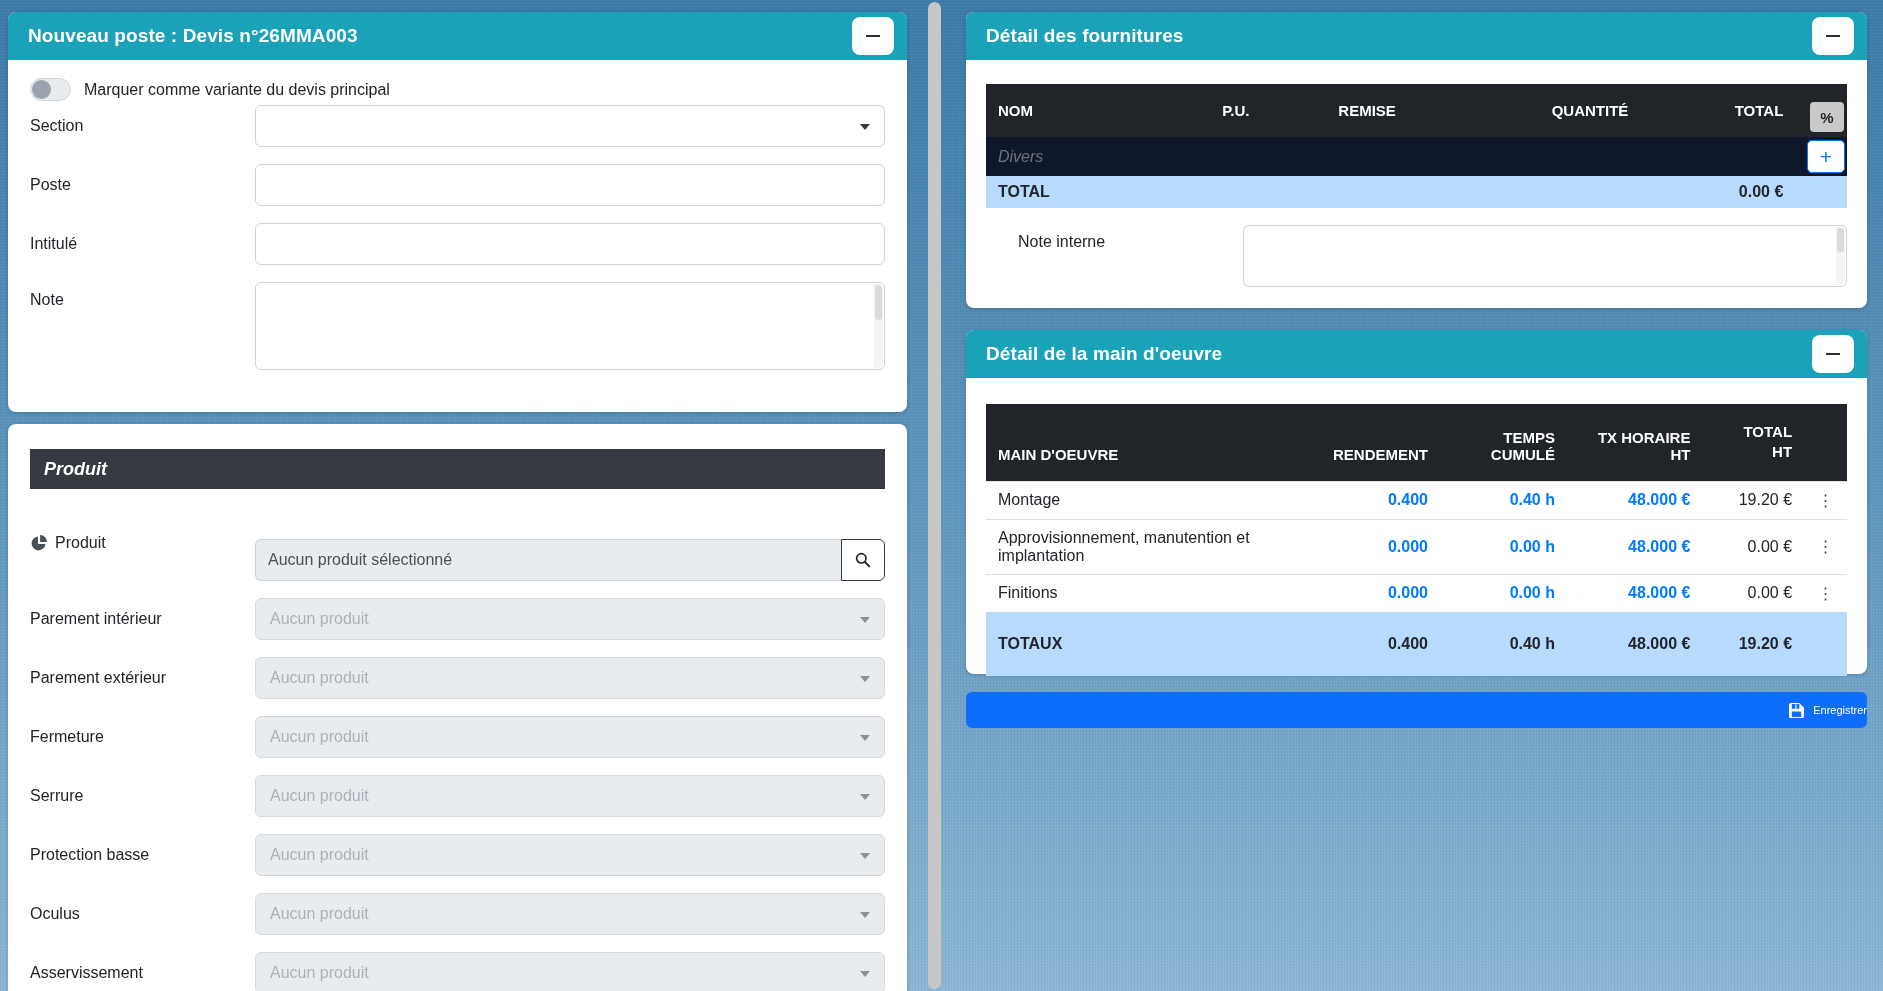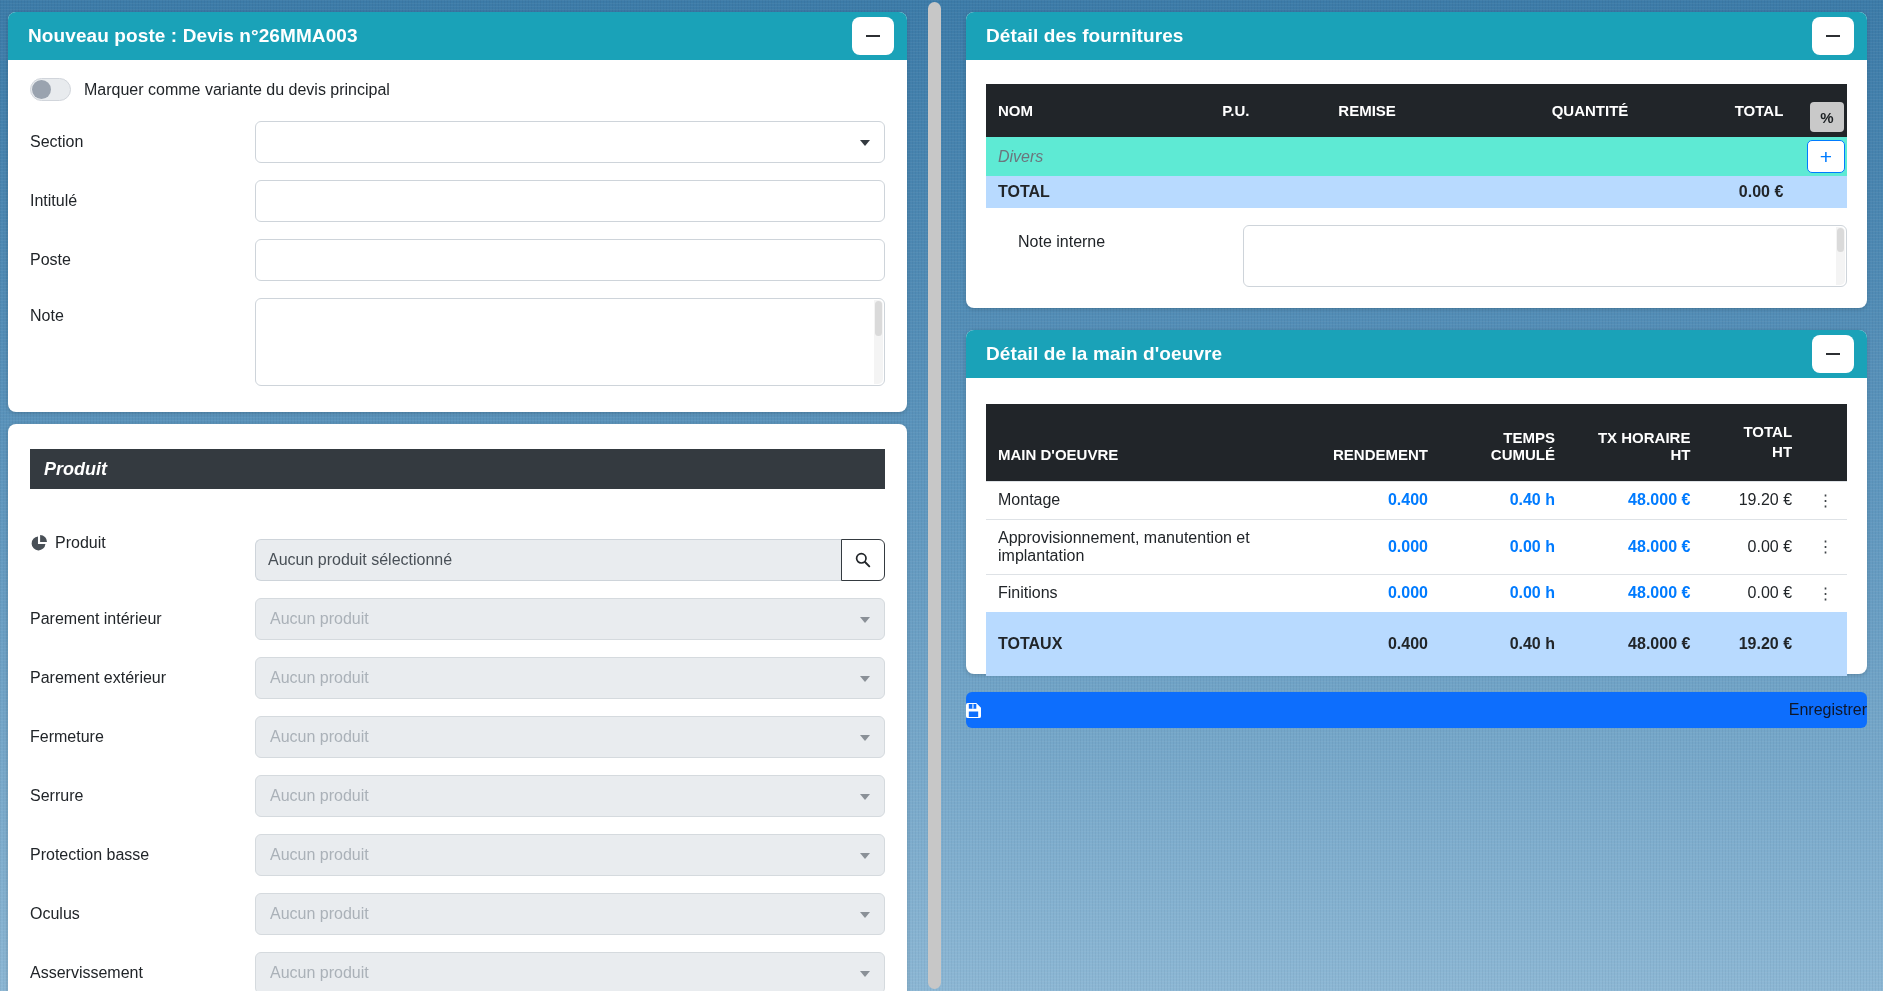--- a/index.html
+++ b/index.html
@@ -27,21 +27,21 @@
   }
   .card-title { font-size:19px; font-weight:700; letter-spacing:0.1px; }
   .min-btn {
     width:42px; height:38px; background:#fff; border:none; border-radius:8px;
     display:flex; align-items:center; justify-content:center; cursor:pointer;
   }
   .minus-bar { width:14px; height:0; border-top:2.5px solid #2c2f33; display:block; }
 
   
   .card-body { padding:18px 22px 0 22px; }
-  .toggle-row { display:flex; align-items:center; gap:13px; margin-bottom:20px; }
+  .toggle-row { display:flex; align-items:center; gap:13px; margin-bottom:4px; }
   .switch {
     width:41px; height:23px; border-radius:12px; background:#e8ebee;
     border:1px solid #d1d5db; position:relative; cursor:pointer; flex:0 0 auto;
   }
   .switch .knob {
     position:absolute; left:1px; top:1px; width:19px; height:19px;
     border-radius:50%; background:#9aa3af;
   }
   .toggle-label { font-size:16px; }
   .form-row { display:flex; align-items:center; margin-bottom:17px; }
@@ -88,21 +88,21 @@
   .vscroll {
     position:absolute; left:928px; top:2px; width:13px; height:987px;
     background:#c7c7c7; border-radius:7px;
   }
 
   
   table { width:100%; border-collapse:collapse; }
   th { font-size:15px; font-weight:700; }
   .dark-head th { background:#212529; color:#fff; padding:18px 12px; text-align:right; vertical-align:bottom; }
   .dark-head th.left { text-align:left; }
-  .fo-divers td { background:#5eead4; padding:4px 12px; height:36px; }
+  .fo-divers td { background:#0f172a; padding:4px 12px; height:36px; }
   .divers-label { font-style:italic; color:#6c757d; font-size:16px; }
   .plus-btn {
     width:38px; height:33px; background:#fff; border:1px solid #007bff; border-radius:5px;
     color:#007bff; font-size:21px; line-height:1; display:flex; align-items:center; justify-content:center;
     cursor:pointer; margin-left:auto;
   }
   .total-row td { background:#b8daff; padding:7px 12px; font-size:16px; }
   .total-label { font-weight:700; }
   .total-value { text-align:right; font-weight:700; }
   .pct-btn {
@@ -117,23 +117,23 @@
   .mo-table .num { text-align:right; }
   .blue-link { color:#007bff; font-weight:700; cursor:pointer; }
   .kebab-cell { text-align:center; width:40px; color:#3f4448; font-size:17px; cursor:pointer; }
   .mo-totals td { background:#b8daff; border-top:none; padding:23px 12px; }
   .mo-totals .name { font-weight:700; }
   .mo-totals .num { font-weight:600; }
   .th-2line { line-height:1.35; }
 
   .save-btn {
     position:absolute; left:966px; top:692px; width:901px; height:36px;
-    background:#0d6efd; border:none; border-radius:6px; color:#0f172a; font-size:16px;
+    background:#0d6efd; border:none; border-radius:6px; color:#ffffff; font-size:11px;
     font-family:"Liberation Sans",sans-serif;
-    display:flex; align-items:center; justify-content:space-between; gap:9px; cursor:pointer;
+    display:flex; align-items:center; justify-content:flex-end; gap:9px; cursor:pointer;
   }
 </style>
 </head>
 <body>
 
 <div class="screen">
 
   <div class="card" style="left:8px; top:12px; width:899px; height:400px;">
     <div class="card-header">
       <span class="card-title">Nouveau poste : Devis n°26MMA003</span>
@@ -148,25 +148,25 @@
           </span>
         <span class="toggle-label">Marquer comme variante du devis principal</span>
       </div>
       <div class="form-row">
         <span class="f-label">Section</span>
         <div class="control select-like">
             <span class="caret"></span>
           </div>
       </div>
       <div class="form-row">
+        <span class="f-label">Poste</span>
+        <input class="control" style="">
+      </div>
+      <div class="form-row">
         <span class="f-label">Intitulé</span>
-        <input class="control" style="">
-      </div>
-      <div class="form-row">
-        <span class="f-label">Poste</span>
         <input class="control" style="">
       </div>
       <div class="form-row top">
         <span class="f-label">Note</span>
         <div class="textarea-box">
           <textarea style=""></textarea>
           <span class="scroll-strip">
               <span class="thumb"></span>
             </span>
         </div>

